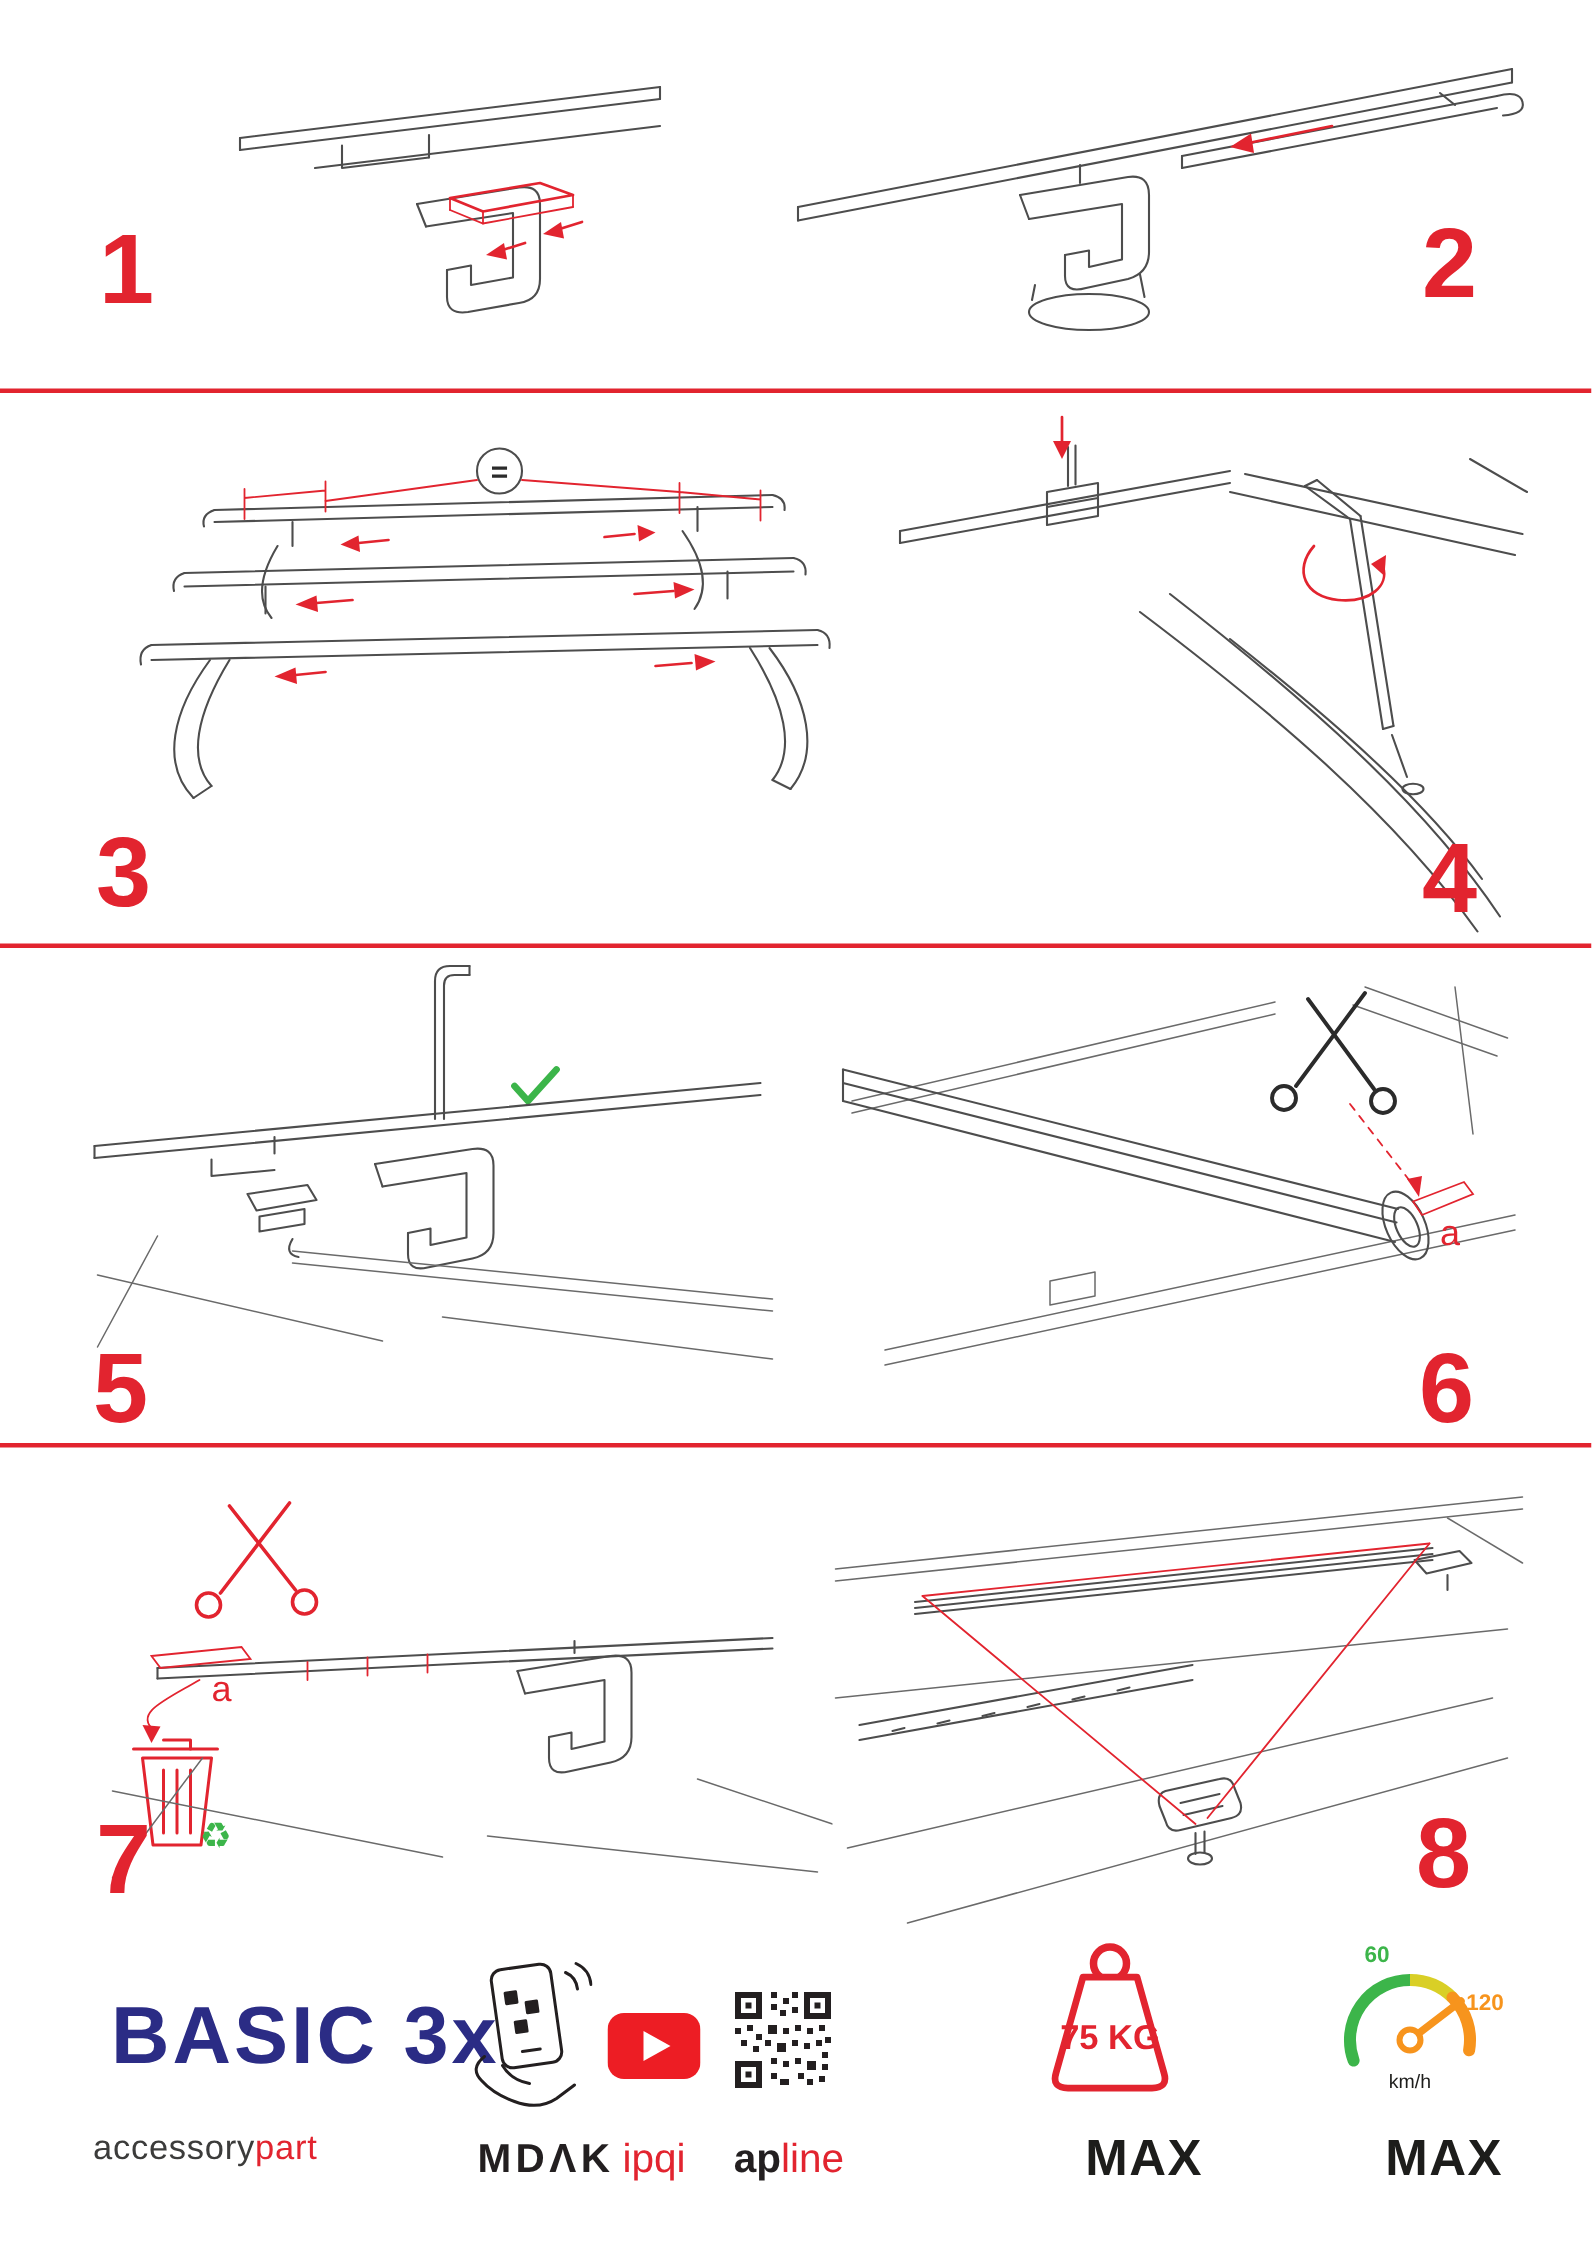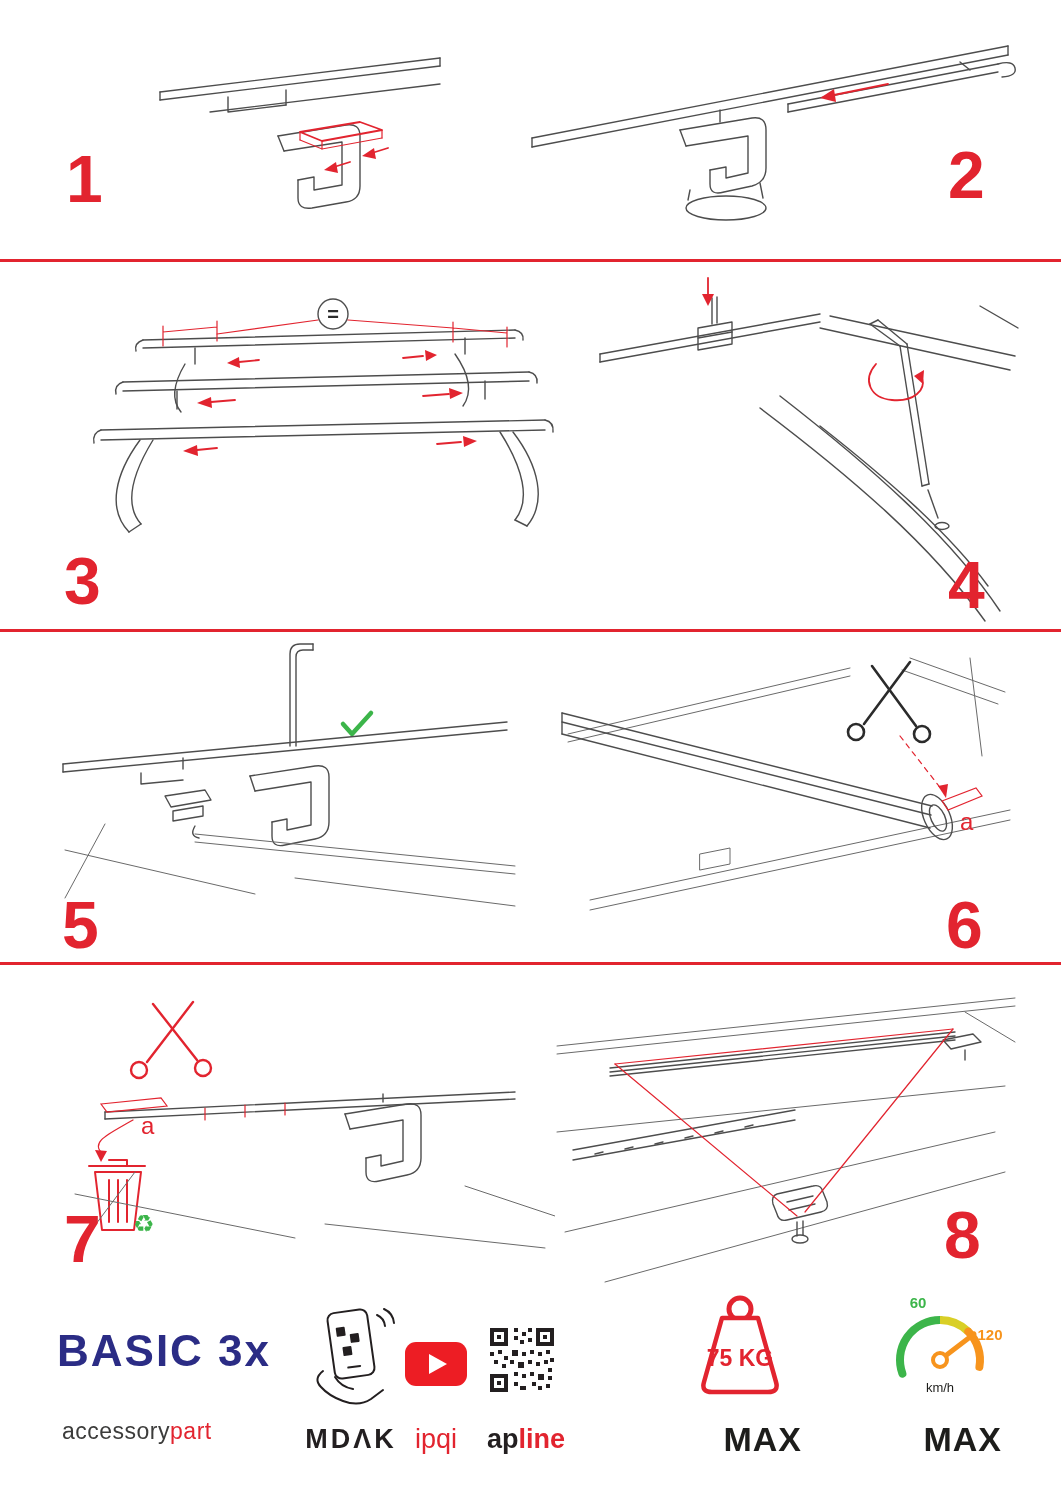--- a/index.html
+++ b/index.html
@@ -21,21 +21,21 @@
   
   .sk{fill:none;stroke:#4d4d4d;stroke-width:1.4;stroke-linecap:round;stroke-linejoin:round}
   .skt{fill:none;stroke:#6a6a6a;stroke-width:1;stroke-linecap:round;stroke-linejoin:round}
   .blk{fill:none;stroke:#2b2b2b;stroke-width:2.6;stroke-linecap:round;stroke-linejoin:round}
   .redln{fill:none;stroke:var(--accent-red);stroke-width:1.8;stroke-linecap:round;stroke-linejoin:round}
   .redln-thin{fill:none;stroke:var(--accent-red);stroke-width:1.2;stroke-linecap:round}
   .redhead{fill:var(--accent-red);stroke:none}
   .redtext{fill:var(--accent-red);font-family:"Liberation Sans",sans-serif}
   .greenln{fill:none;stroke:var(--check-green);stroke-width:4.5;stroke-linecap:round;stroke-linejoin:round}
   
-  .brand-title{position:absolute;left:57px;top:1326px;font-size:44px;font-weight:800;letter-spacing:2px;color:var(--brand-blue)}
+  .brand-title{position:absolute;left:74px;top:1326px;font-size:54px;font-weight:800;letter-spacing:2px;color:var(--brand-blue)}
   .brand-sub{position:absolute;left:62px;top:1418px;font-size:23px;font-weight:400;letter-spacing:0.5px}
   .brand-sub .b1{color:#3c3c3b}
   .brand-sub .b2{color:var(--accent-red)}
   .flabel{position:absolute;top:1424px;font-size:27px;font-weight:700;text-align:center;color:var(--ink)}
   .flabel-red{color:var(--accent-red);font-weight:400}
   .maxlabel{position:absolute;top:1420px;font-size:34px;font-weight:700;text-align:right;color:#1d1d1b;letter-spacing:1px}
 </style>
 </head>
 <body>
 
@@ -355,21 +355,21 @@
         <rect x="47" y="30" width="7" height="7" fill="var(--ink)"></rect>
         <rect x="38" y="42" width="7" height="7" fill="var(--ink)"></rect>
         <path d="M40,62 h12"></path>
       </g>
       <path d="M72,10 q7,3 8,11"></path>
       <path d="M79,4 q9,4 10,14"></path>
       <path d="M18,66 q-10,8 -2,16 q8,9 22,14 q16,6 28,-2 l12,-9"></path>
       <path d="M30,72 q6,10 18,12"></path>
     </g>
   </svg>
-  <div class="flabel" style="left:296px;width:110px;letter-spacing:3px">MDΛK</div>
+  <div class="flabel" style="left:309px;width:110px;letter-spacing:3px">MDΛK</div>
 
   <svg class="panel-svg" style="left:405px;top:1342px" width="62" height="44" viewBox="0 0 62 44">
     <rect x="0" y="0" width="62" height="44" rx="11" fill="var(--youtube-red)"></rect>
     <polygon points="24,12 24,32 42,22" fill="#ffffff"></polygon>
   </svg>
   <div class="flabel flabel-red" style="left:398px;width:76px">ipqi</div>
 
   <svg class="panel-svg" style="left:490px;top:1328px" width="64" height="64" viewBox="0 0 64 64">
     <g fill="var(--ink)">
       <rect x="0" y="0" width="18" height="18"></rect>
@@ -409,21 +409,21 @@
         <rect x="40" y="44" width="4" height="4"></rect>
       <rect x="48" y="46" width="6" height="6"></rect>
         <rect x="58" y="48" width="4" height="4"></rect>
       <rect x="24" y="54" width="4" height="4"></rect>
         <rect x="30" y="58" width="6" height="4"></rect>
         <rect x="42" y="54" width="4" height="4"></rect>
       <rect x="48" y="58" width="4" height="4"></rect>
         <rect x="56" y="56" width="4" height="4"></rect>
     </g>
   </svg>
-  <div class="flabel" style="left:478px;width:96px"><span>ap</span><span class="flabel-red" style="font-weight:700">line</span></div>
+  <div class="flabel" style="left:478px;width:96px"><span>ap</span><span class="flabel-red" style="font-weight:400">line</span></div>
 
   <svg class="panel-svg" style="left:678px;top:1292px" width="124" height="112" viewBox="0 0 124 112">
     <circle cx="62" cy="17" r="11" fill="none" stroke="var(--accent-red)" stroke-width="5"></circle>
     <path d="M44,26 L26,90 Q23,100 34,100 L90,100 Q101,100 98,90 L80,26 Z" fill="#fff" stroke="var(--accent-red)" stroke-width="4.5" stroke-linejoin="round"></path>
     <text x="62" y="74" text-anchor="middle" font-size="23" font-weight="700" fill="var(--accent-red)">75 KG</text>
   </svg>
   <div class="maxlabel" style="left:678px;width:124px">MAX</div>
 
   <svg class="panel-svg" style="left:878px;top:1288px" width="124" height="118" viewBox="0 0 124 118">
     <path d="M24.4,85.7 A40,40 0 0 1 62,32" fill="none" stroke="var(--speed-green)" stroke-width="8" stroke-linecap="round"></path>

